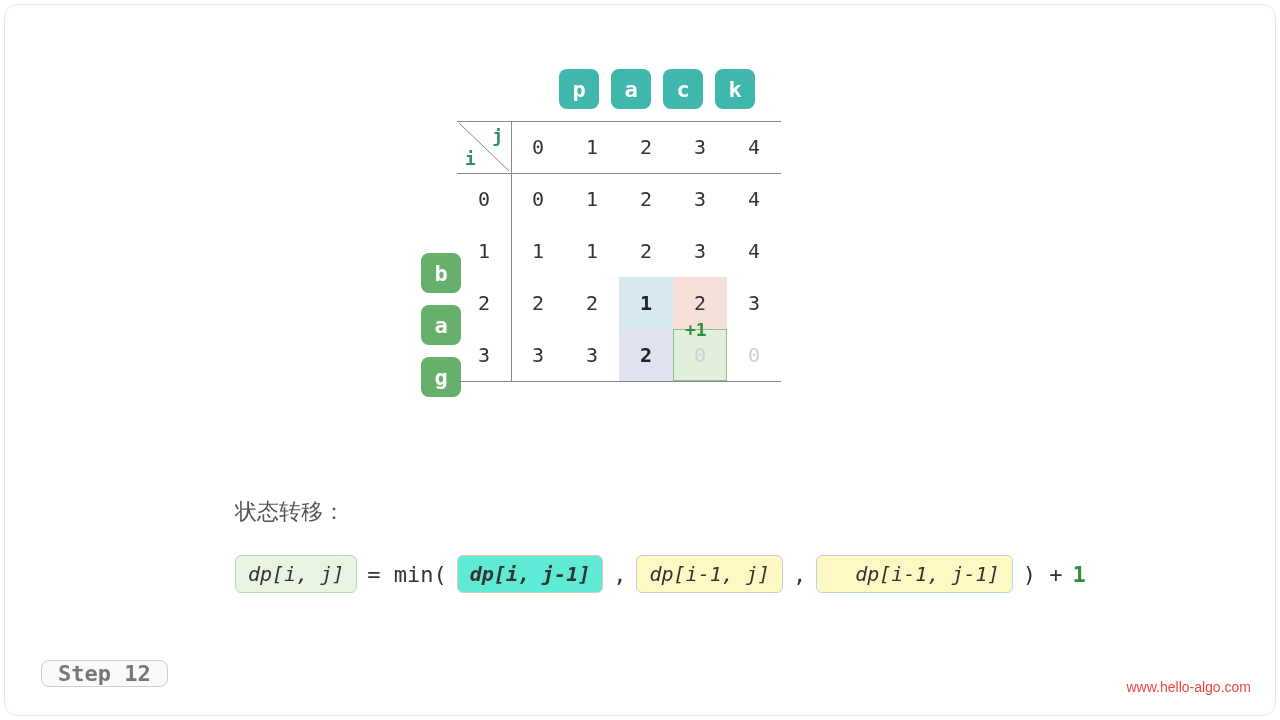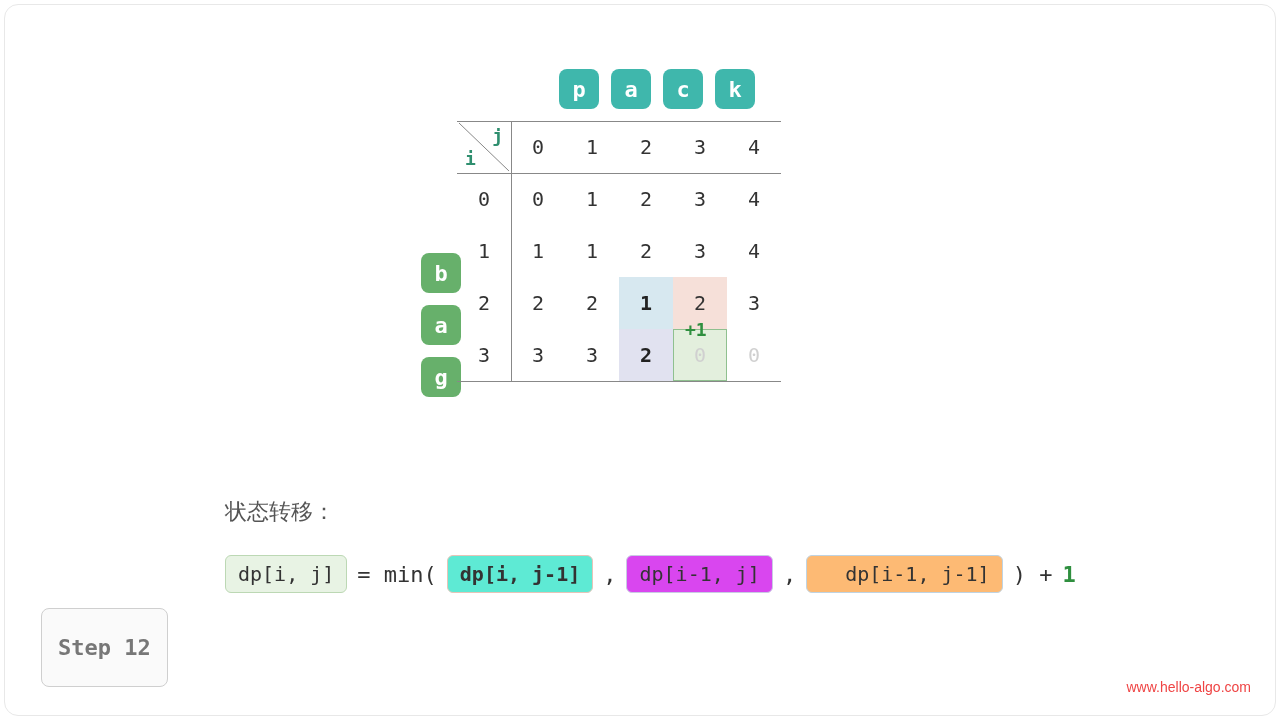--- a/index.html
+++ b/index.html
@@ -65,40 +65,41 @@
 
   
   .hl { position: absolute; width: 54px; height: 52px; }
   .hl-blue  { background: #d7e8f0; }
   .hl-pink  { background: #f6e0d9; }
   .hl-lav   { background: #e1e2f0; }
   .hl-green { background: #e3efdd; border: 1px solid #8fc08f; }
   .plus-one { position: absolute; font-size: 18px; font-weight: 700; color: #2f8f3f; }
 
   
-  .formula-block { position: absolute; top: 490px; left: 220px; font-size: 22px; color: #333; }
+  .formula-block { position: absolute; top: 490px; left: 230px; font-size: 22px; color: #333; }
   .formula-title { font-size: 22px; margin-bottom: 28px; color: #555; font-family: -apple-system, "Noto Sans", sans-serif; }
   .formula { display: flex; align-items: center; gap: 10px; font-family: ui-monospace, Menlo, monospace; }
   .chip {
     display: inline-flex; align-items: center;
     padding: 6px 12px; border-radius: 6px;
     border: 1px solid rgba(0,0,0,0.08);
     font-size: 20px;
+    font-style: italic;
   }
   .chip-green { background: #e8f3e4; border-color: #bcd8b4; }
   .chip-pink  { background: #5eead4; border-color: #e6c4b8; font-weight: 700; }
-  .chip-lav   { background: #d946ef; border-color: #c9cbe3; }
-  .chip-blue  { background: #fdba74; border-color: #bfd3e2; padding-left: 38px; }
+  .chip-lav   { background: #fef9c3; border-color: #c9cbe3; }
+  .chip-blue  { background: #fef9c3; border-color: #bfd3e2; padding-left: 38px; }
   .plus-green { color: #2f8f3f; font-weight: 700; }
 
   
   .step-badge {
     position: absolute; left: 36px; bottom: 28px;
     border: 1px solid #cfcfcf; border-radius: 8px;
-    padding: 26px 16px;
+    padding: 0 16px;
     font-size: 22px; font-weight: 700; color: #777;
     background: #fafafa;
   }
   .watermark {
     position: absolute; right: 24px; bottom: 20px;
     font-size: 14px; color: #ef4444;
     font-family: -apple-system, sans-serif;
   }
 </style>
 </head>

